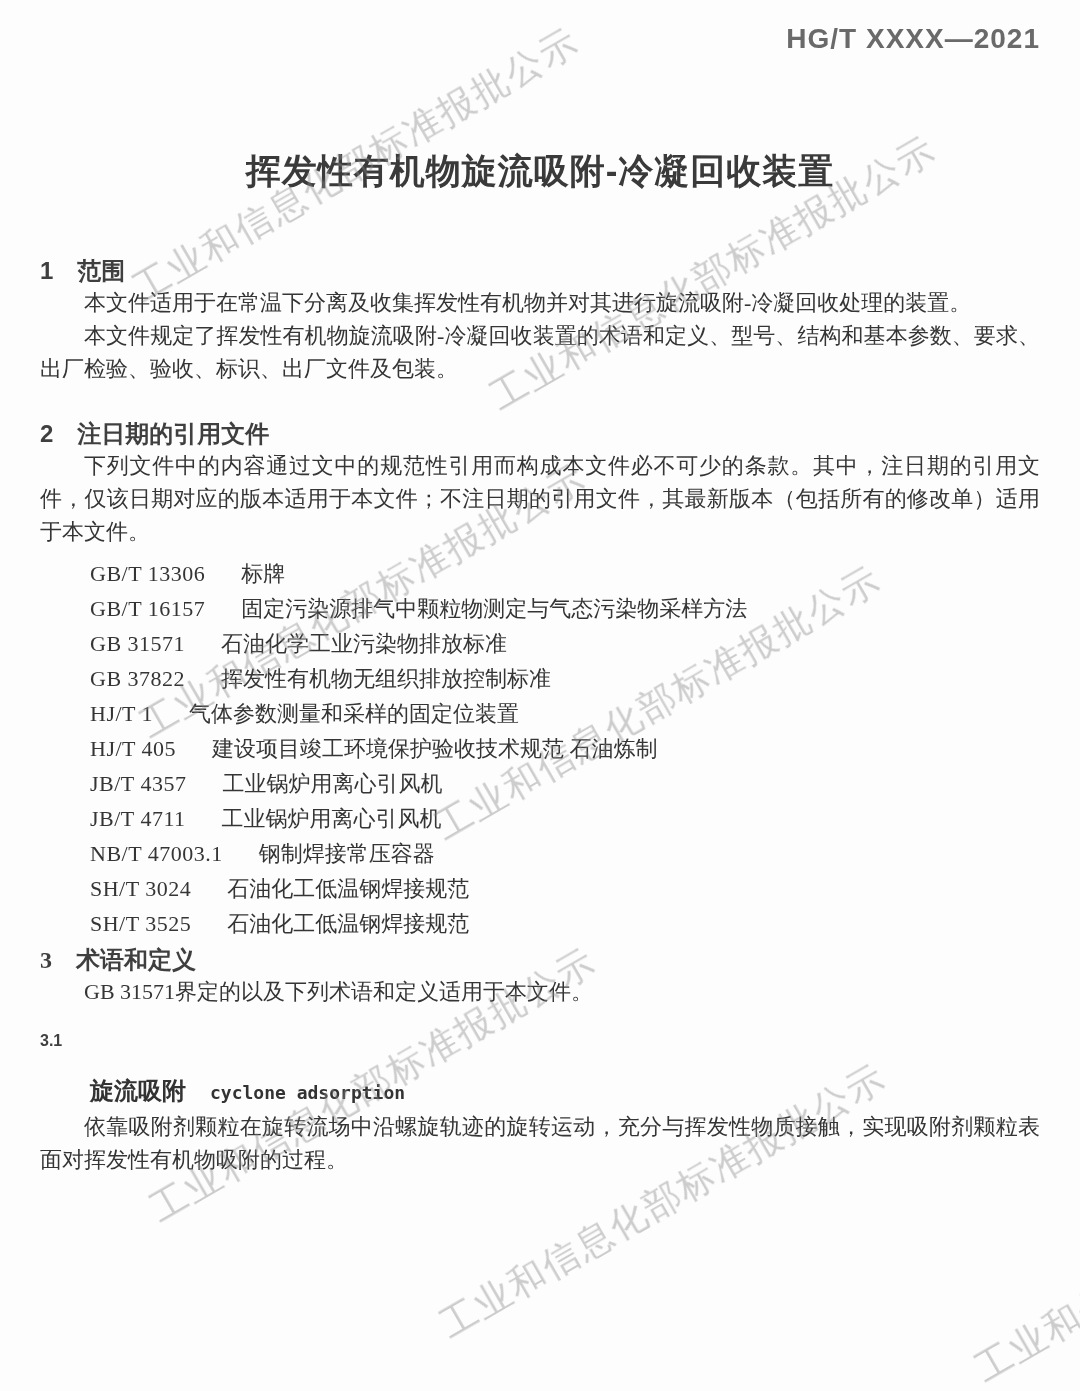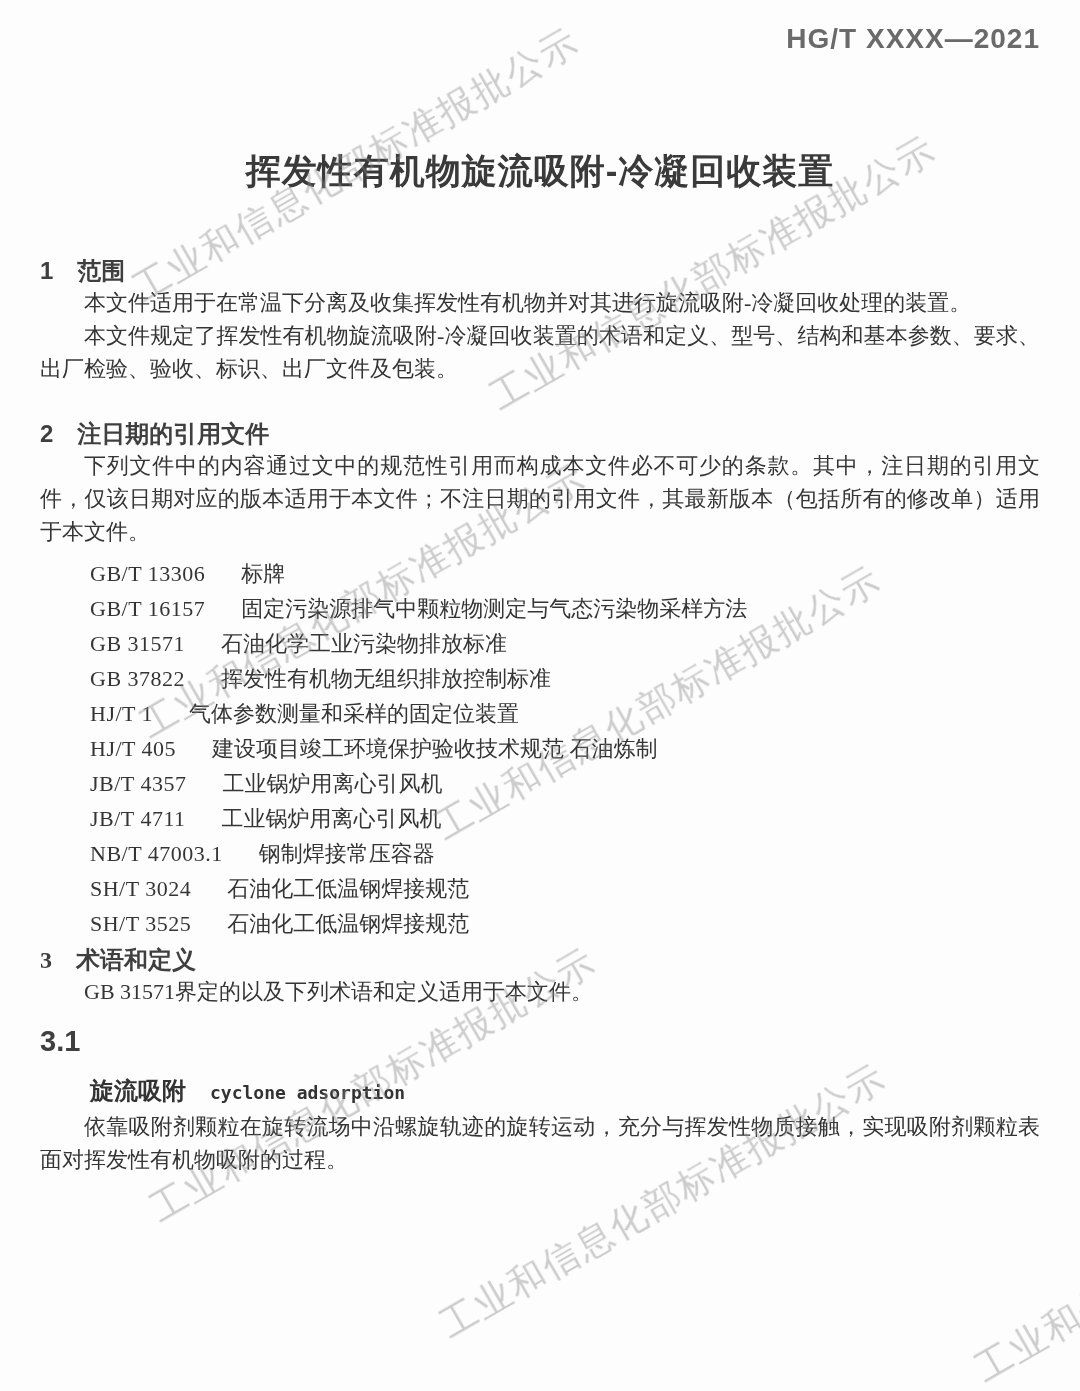--- a/index.html
+++ b/index.html
@@ -78,21 +78,21 @@
     font-size:22px;
     line-height:35px;
     white-space:nowrap;
   }
   .ref-code{letter-spacing:.5px;}
   .ref-title{margin-left:36px;}
   .term-id{
     margin-top:18px;
     font-family:"Liberation Sans", sans-serif;
     font-weight:700;
-    font-size:29px;
+    font-size:16px;
     line-height:30px;
     color:#3f3f3f;
   }
   .term-line{
     margin-top:18px;
     padding-left:50px;
     line-height:33px;
   }
   .term-zh{
     font-family:"Liberation Sans", sans-serif;

